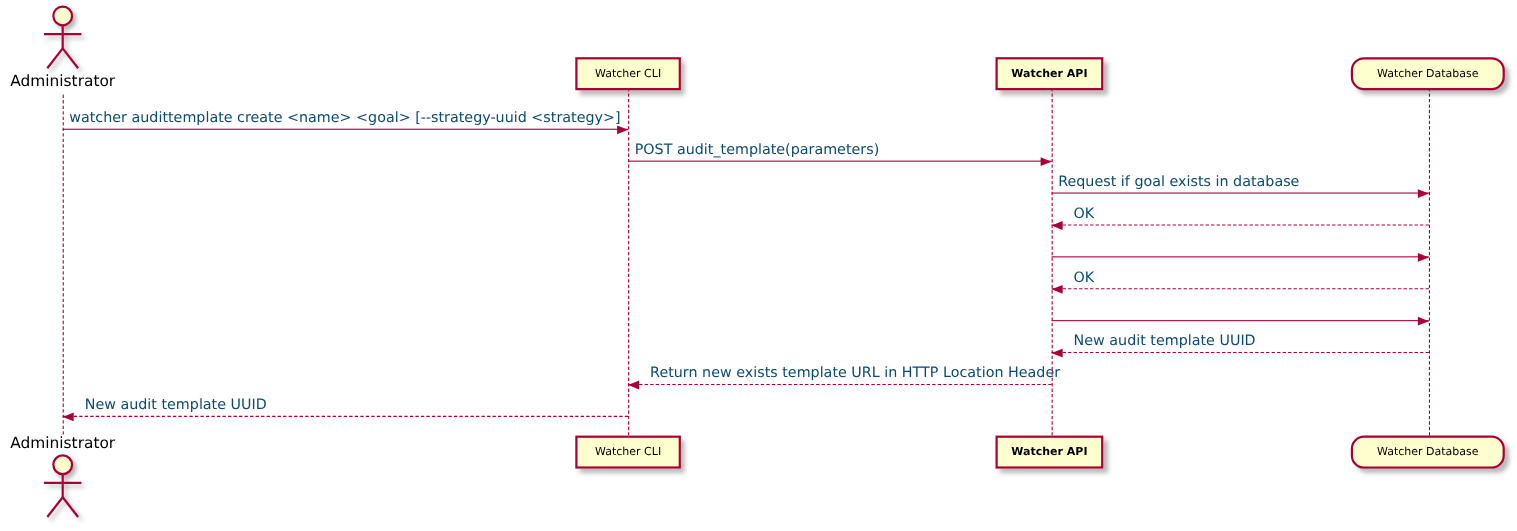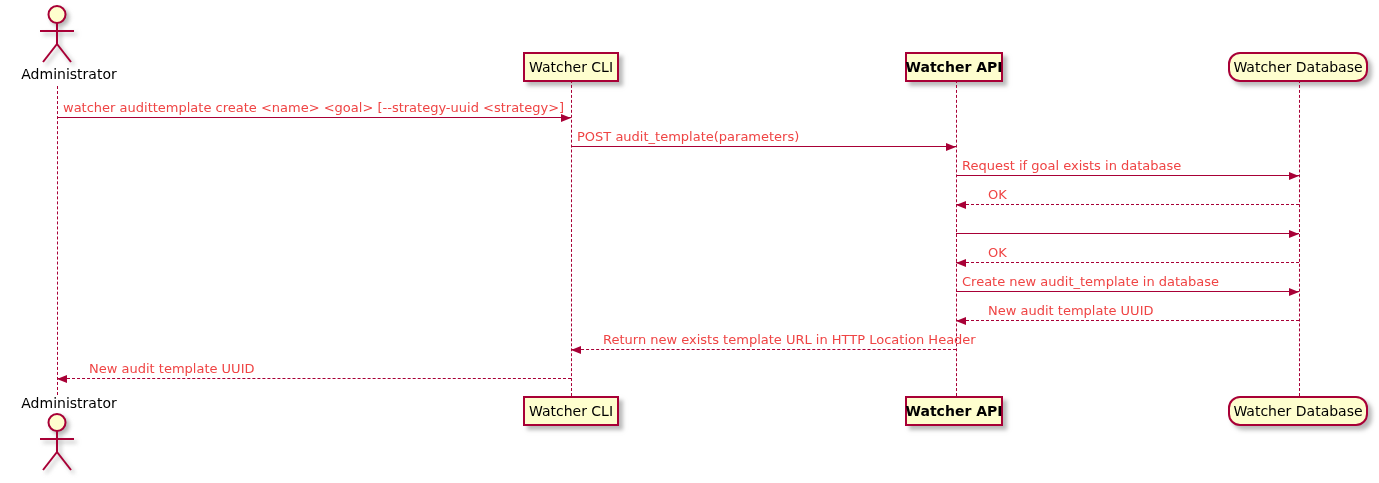--- a/index.html
+++ b/index.html
@@ -11,34 +11,34 @@
     font-family: "DejaVu Sans", sans-serif;
     color: #000000;
     overflow: hidden;
   }
 
   
   .actor-figure { position: absolute; width: 50px; height: 62px; filter: drop-shadow(3px 3px 2px rgba(120,120,120,0.55)); }
   .actor-figure.top { left: 32px; top: 4px; }
   .actor-figure.bottom { left: 32px; top: 412px; }
   .actor-label {
-    position: absolute; left: 12px; width: 114px; text-align: center;
+    position: absolute; left: 0px; width: 114px; text-align: center;
     font-size: 14px; line-height: 16px; white-space: nowrap;
   }
   .actor-label.top { top: 66px; }
   .actor-label.bottom { top: 395px; }
 
   
   .participant {
     position: absolute; height: 26px;
     background: #FEFECE;
     border: 2px solid #A80036;
     box-shadow: 4px 4px 4px rgba(130,130,130,0.55);
     display: flex; align-items: center; justify-content: center;
-    font-size: 14px; white-space: nowrap;
+    font-size: 10px; white-space: nowrap;
   }
   .p-cli { left: 523px; width: 92px; }
   .p-api { left: 905px; width: 94px; font-weight: bold; }
   .p-db  { left: 1228px; width: 136px; border-radius: 12px; }
   .row-top    { top: 52px; }
   .row-bottom { top: 396px; }
 
   
   .lifeline {
     position: absolute; width: 0;
@@ -48,24 +48,24 @@
   .ll-cli   { left: 571px; top: 80px; height: 316px; }
   .ll-api   { left: 956px; top: 80px; height: 316px; }
   .ll-db    { left: 1299px; top: 80px; height: 316px; }
 
   
   .msg { position: absolute; height: 20px; }
   .msg .line { position: absolute; left: 0; right: 0; bottom: 0; height: 0; border-top: 1px solid #A80036; }
   .msg.dashed .line { border-top-style: dashed; }
   .msg .label {
     position: absolute; bottom: 3px; white-space: nowrap;
-    font-size: 13px; color: #ef4444;
+    font-size: 13px; color: #0c4a6e;
   }
   .msg.dir-right .label { left: 6px; }
-  .msg.dir-left  .label { left: 32px; }
+  .msg.dir-left  .label { left: 20px; }
   .msg .head { position: absolute; width: 0; height: 0; bottom: -4px; }
   .msg.dir-right .head {
     right: 0;
     border-top: 4px solid transparent; border-bottom: 4px solid transparent;
     border-left: 10px solid #A80036;
   }
   .msg.dir-left .head {
     left: 0;
     border-top: 4px solid transparent; border-bottom: 4px solid transparent;
     border-right: 10px solid #A80036;
@@ -135,21 +135,20 @@
     <div class="head"></div>
   </div>
 
   <div class="msg m5 dashed dir-left">
     <span class="label">OK</span>
     <div class="line"></div>
     <div class="head"></div>
   </div>
 
   <div class="msg m6 solid dir-right">
-    <span class="label">Create new audit_template in database</span>
     <div class="line"></div>
     <div class="head"></div>
   </div>
 
   <div class="msg m7 dashed dir-left">
     <span class="label">New audit template UUID</span>
     <div class="line"></div>
     <div class="head"></div>
   </div>
 

